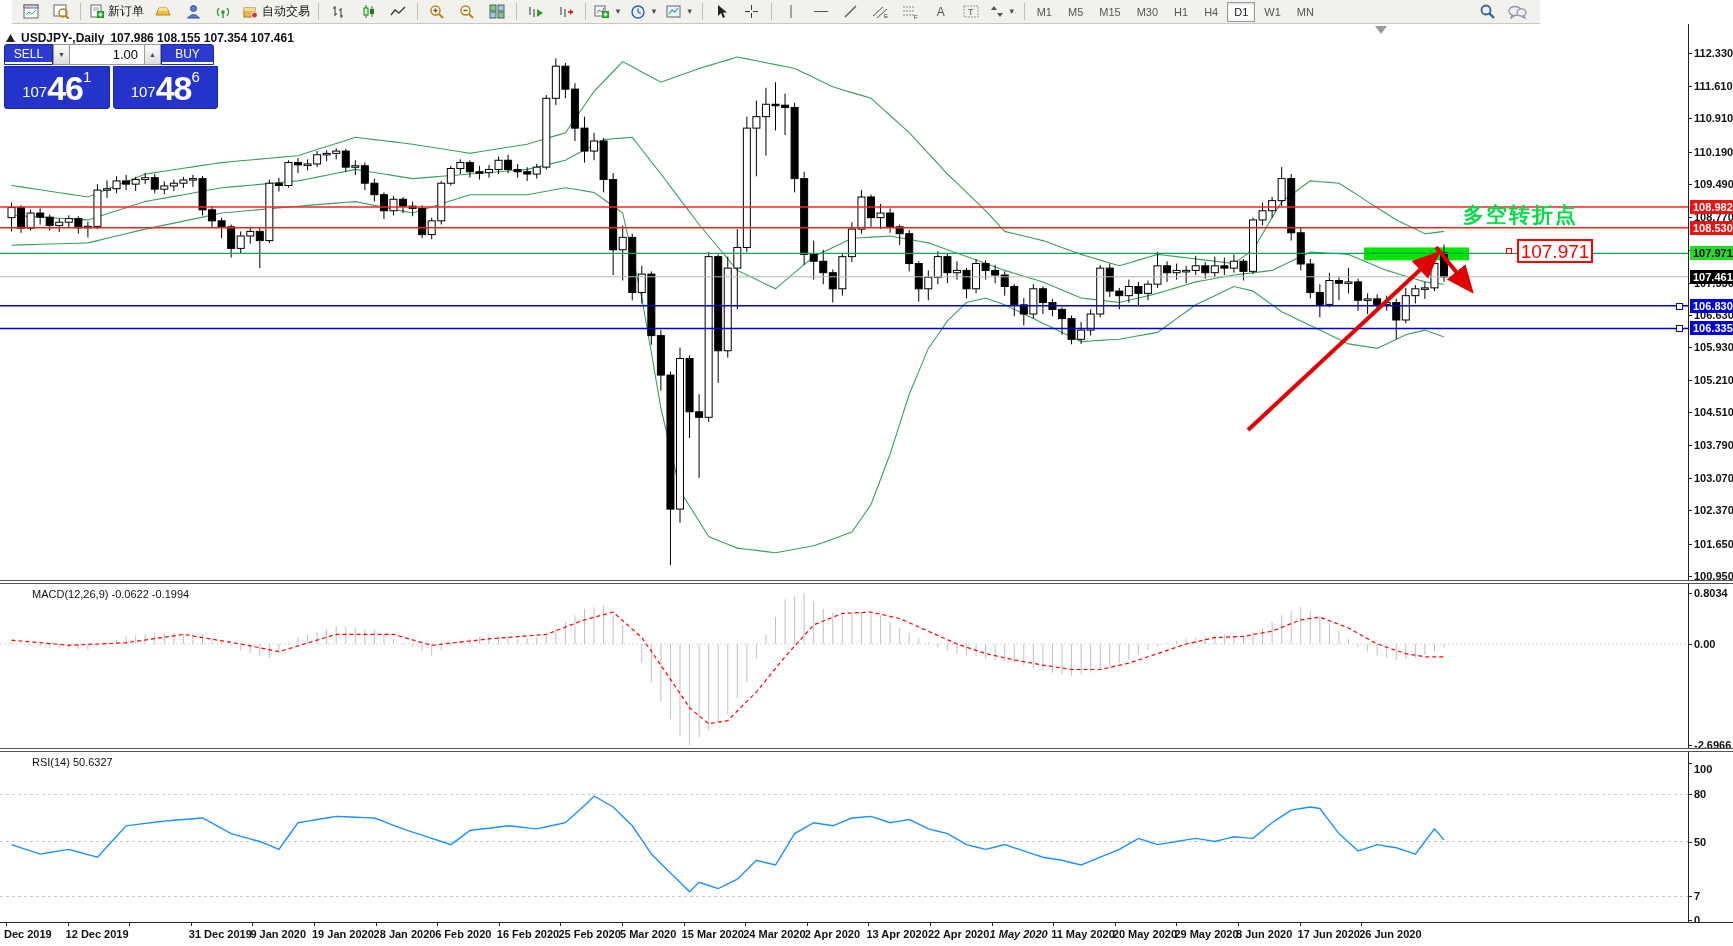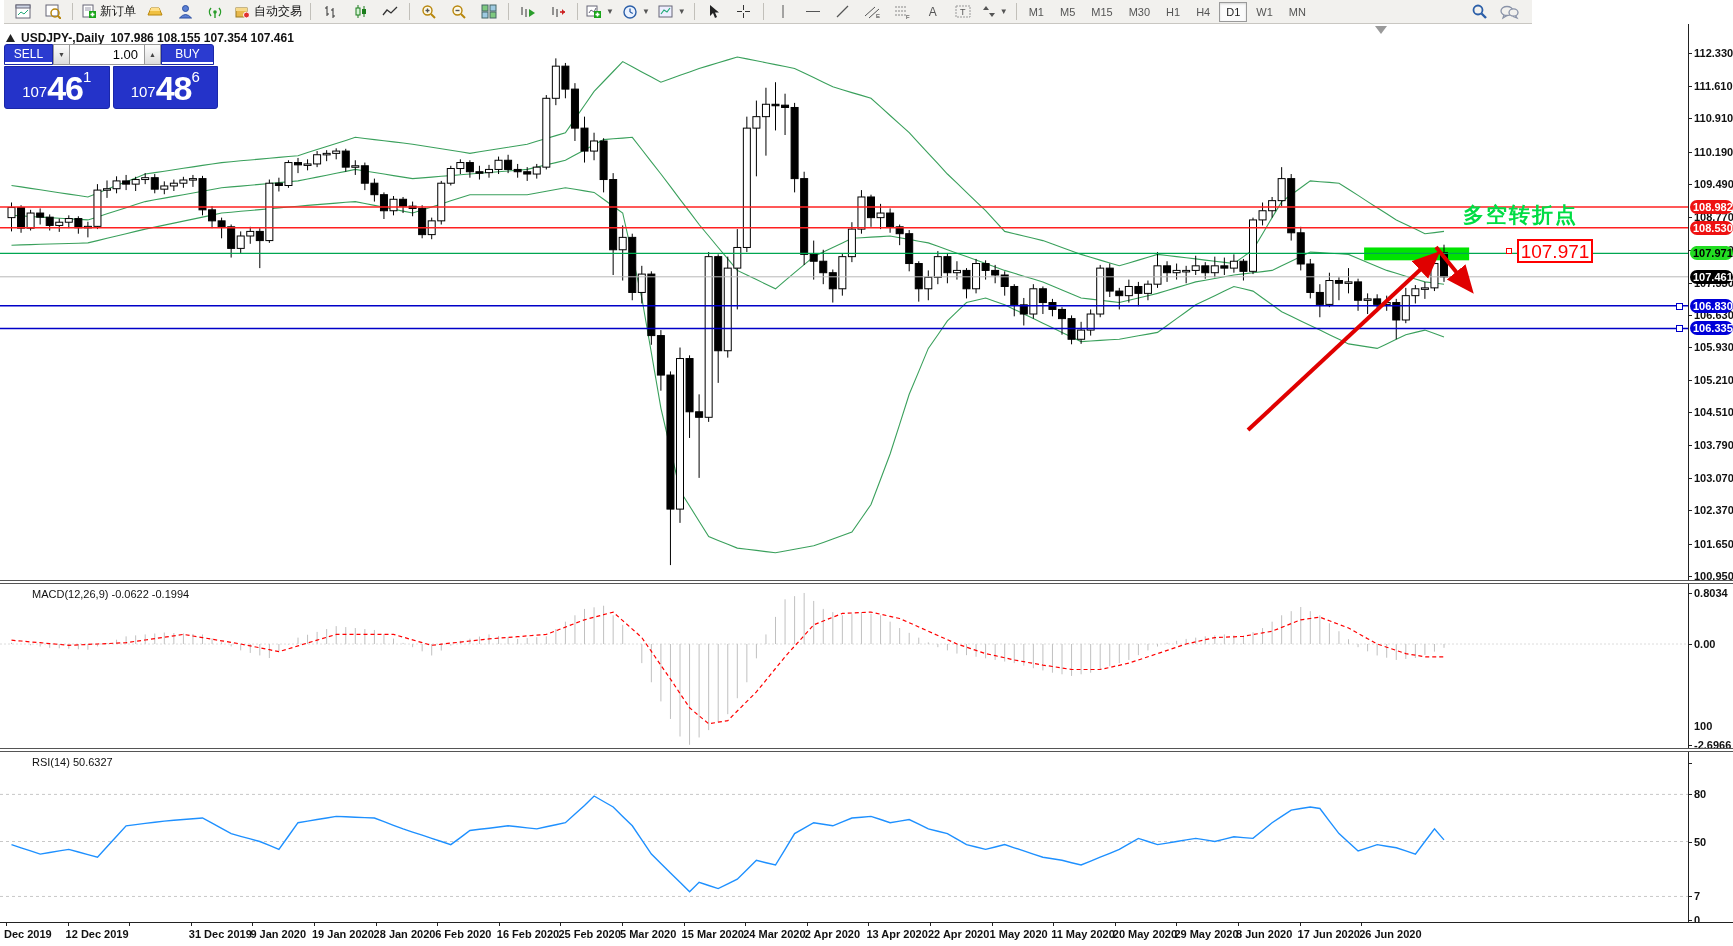--- a/index.html
+++ b/index.html
@@ -1,36 +1,36 @@
 <!DOCTYPE html>
 <html><head>
 <meta charset="utf-8">
 <style>
   html,body{margin:0;padding:0;width:1733px;height:946px;overflow:hidden;
     font-family:"Liberation Sans",sans-serif;background:#fff;position:relative;}
   
-  .toolbar{position:absolute;left:4px;top:0;width:1528px;height:24px;background:#f2f1ee;
+  .toolbar{position:absolute;left:12px;top:0;width:1528px;height:24px;background:#f2f1ee;
     border-bottom:1px solid #c9c7c2;display:flex;align-items:center;padding-left:4px;box-sizing:border-box;z-index:50;}
   .tb-sep{width:1px;height:17px;background:#c2c0ba;margin:0 4px;flex:0 0 auto;}
   .tb-btn{height:20px;min-width:22px;display:flex;align-items:center;justify-content:center;
     gap:3px;padding:0 3px;border:1px solid transparent;border-radius:2px;font-size:12px;color:#222;flex:0 0 auto;}
   .tb-btn svg{display:block;}
   .tb-lbl{font-size:12px;color:#111;white-space:nowrap;}
   .tf-btn{height:18px;padding:0 6px;font-size:11px;color:#555;display:flex;align-items:center;
     border:1px solid transparent;margin:0 1px;flex:0 0 auto;}
   .tf-active{background:#fbfbfb;border:1px solid #9a9a9a;color:#222;box-shadow:inset 0 1px 2px rgba(0,0,0,.15);}
   .tb-right{margin-left:auto;display:flex;align-items:center;padding-right:8px;}
   .drop{font-size:8px;color:#555;margin-left:1px;}
   
   .pane-border{position:absolute;left:0;width:1733px;height:0;border-top:1px solid #555;border-bottom:1px solid #555;padding-top:2px;background:#fff;z-index:30;}
   .axis-col{position:absolute;left:1688px;top:24px;width:45px;height:898px;background:#fff;border-left:1px solid #222;box-sizing:border-box;z-index:20;}
   .axis-lbl{position:absolute;left:5px;font-size:11px;font-weight:bold;color:#111;white-space:nowrap;}
   .axis-tick{position:absolute;left:-1px;width:4px;height:1px;background:#222;}
   .badge{position:absolute;left:1px;width:43px;height:14px;font-size:11px;font-weight:bold;
-    color:#fff;text-align:left;line-height:14px;padding-left:3px;box-sizing:border-box;z-index:22;border-radius:7px;}
+    color:#fff;text-align:left;line-height:14px;padding-left:3px;box-sizing:border-box;z-index:22;}
   .title-row{position:absolute;left:6px;top:31px;font-size:12px;font-weight:bold;color:#111;z-index:40;display:flex;align-items:center;gap:6px;}
   .hdr-txt{position:absolute;font-size:11px;color:#111;z-index:40;padding-left:28px;}
   
   .trade{position:absolute;left:4px;top:44px;width:214px;z-index:45;font-family:"Liberation Sans",sans-serif;}
   .trade-row1{display:flex;height:21px;}
   .btn-sell,.btn-buy{background:#2b3bd0;color:#fff;font-size:12px;display:flex;align-items:flex-start;justify-content:center;
     border:1px solid #1a27a8;box-sizing:border-box;padding-top:2px;}
   .btn-sell{width:49px;border-radius:3px 0 0 0;box-shadow:inset 0 -2px 0 #fff;}
   .btn-buy{width:53px;border-radius:0 3px 0 0;box-shadow:inset 0 -2px 0 #fff;}
   .spin{width:17px;background:linear-gradient(#fdfdfd,#dcdcdc);border:1px solid #9a9a9a;box-sizing:border-box;
@@ -855,21 +855,21 @@
     <div class="axis-lbl" style="top: 513.523px;">101.650</div>
     <div class="axis-tick" style="top: 519.523px;"></div>
     <div class="axis-lbl" style="top: 545.653px;">100.950</div>
     <div class="axis-tick" style="top: 551.653px;"></div>
     <div class="axis-lbl" style="top: 562.743px;">0.8034</div>
     <div class="axis-tick" style="top: 568.743px;"></div>
     <div class="axis-lbl" style="top: 614px;">0.00</div>
     <div class="axis-tick" style="top: 620px;"></div>
     <div class="axis-lbl" style="top: 714.702px;">-2.6966</div>
     <div class="axis-tick" style="top: 720.702px;"></div>
-    <div class="axis-lbl" style="top: 696px;">100</div>
+    <div class="axis-lbl" style="top: 739px;">100</div>
     <div class="axis-tick" style="top: 739px;"></div>
     <div class="axis-lbl" style="top: 764.4px;">80</div>
     <div class="axis-tick" style="top: 770.4px;"></div>
     <div class="axis-lbl" style="top: 811.5px;">50</div>
     <div class="axis-tick" style="top: 817.5px;"></div>
     <div class="axis-lbl" style="top: 866.45px;">7</div>
     <div class="axis-tick" style="top: 872.45px;"></div>
     <div class="axis-lbl" style="top: 890px;">0</div>
     <div class="axis-tick" style="top: 896px;"></div>
     <div class="badge" style="top: 175.984px; background: rgb(238, 17, 17); color: rgb(255, 255, 255);">108.982</div>
@@ -906,21 +906,21 @@
     <div class="date-lbl" style="left: 681.6px;">15 Mar 2020</div>
     <div class="date-tick" style="left: 683.6px;"></div>
     <div class="date-lbl" style="left: 743.2px;">24 Mar 2020</div>
     <div class="date-tick" style="left: 745.2px;"></div>
     <div class="date-lbl" style="left: 804.8px;">2 Apr 2020</div>
     <div class="date-tick" style="left: 806.8px;"></div>
     <div class="date-lbl" style="left: 866.4px;">13 Apr 2020</div>
     <div class="date-tick" style="left: 868.4px;"></div>
     <div class="date-lbl" style="left: 928px;">22 Apr 2020</div>
     <div class="date-tick" style="left: 930px;"></div>
-    <div class="date-lbl" style="left: 989.6px;">1 May 2020</div>
+    <div class="date-lbl" style="left: 989.6px; font-style: italic;">1 May 2020</div>
     <div class="date-tick" style="left: 991.6px;"></div>
     <div class="date-lbl" style="left: 1051.2px;">11 May 2020</div>
     <div class="date-tick" style="left: 1053.2px;"></div>
     <div class="date-lbl" style="left: 1112.8px;">20 May 2020</div>
     <div class="date-tick" style="left: 1114.8px;"></div>
     <div class="date-lbl" style="left: 1174.4px;">29 May 2020</div>
     <div class="date-tick" style="left: 1176.4px;"></div>
     <div class="date-lbl" style="left: 1236px;">8 Jun 2020</div>
     <div class="date-tick" style="left: 1238px;"></div>
     <div class="date-lbl" style="left: 1297.6px;">17 Jun 2020</div>

